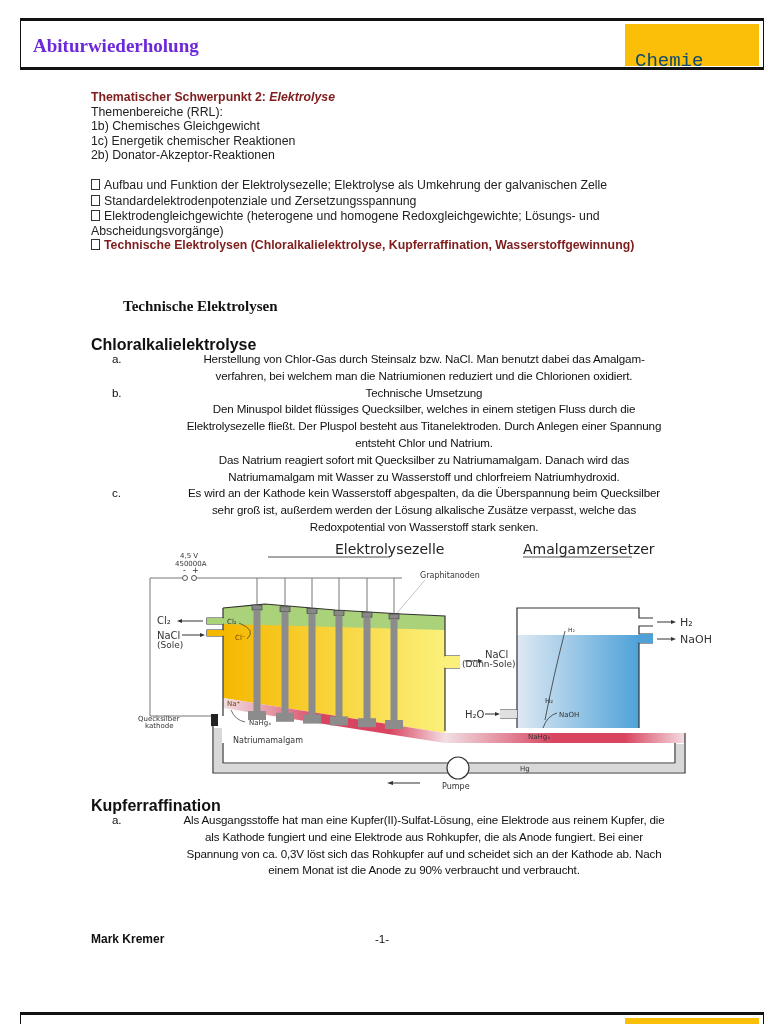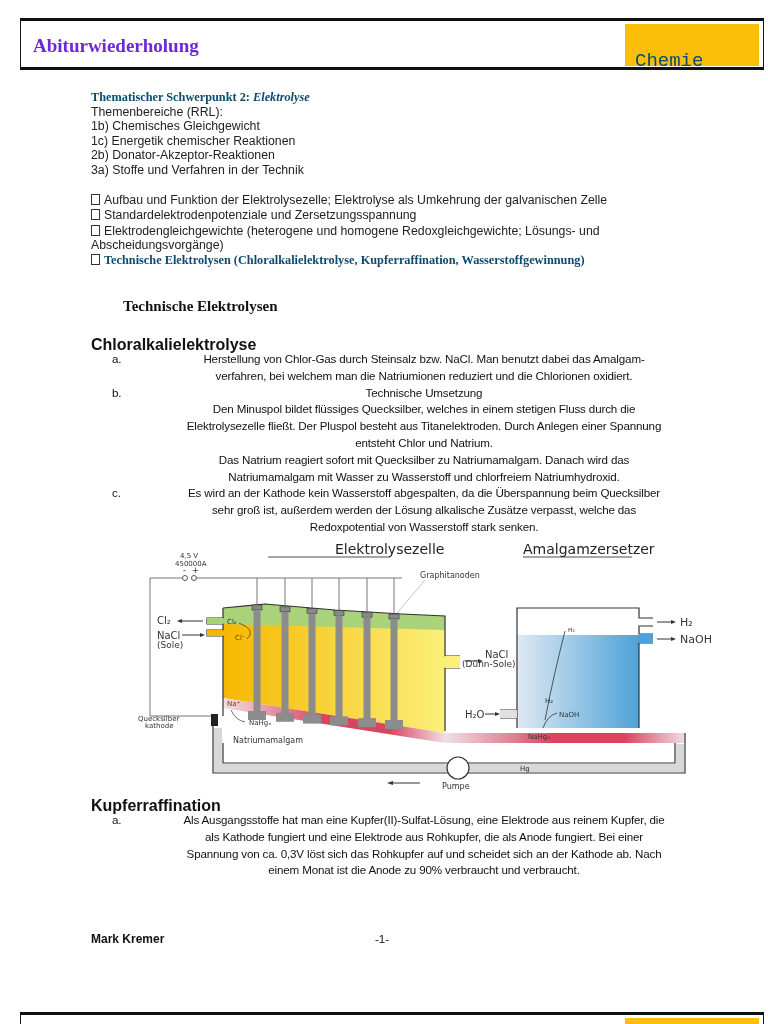--- a/index.html
+++ b/index.html
@@ -5,21 +5,21 @@
   html, body { margin:0; padding:0; background:#ffffff; }
   body { width:768px; height:1024px; position:relative; overflow:hidden; font-family:"Liberation Sans", sans-serif; color:#111; }
   .header-box { position:absolute; left:20px; top:18px; width:744px; height:52px; border-top:3px solid #111; border-bottom:3px solid #111; border-left:1px solid #111; border-right:1px solid #111; box-sizing:border-box; background:#fff; }
   .header-title { position:absolute; left:12px; top:14px; font-family:"Liberation Serif", serif; font-weight:bold; font-size:19px; color:#6d28d9; }
   .subject-badge { position:absolute; right:4px; top:3px; width:134px; height:42px; background:#fbbf0a; }
   .subject-badge span { position:absolute; left:10px; top:10px; font-family:Liberation Mono, monospace; font-size:19px; color:#0c4a6e;margin-top:16px; }
   .footer-box { position:absolute; left:20px; top:1012px; width:744px; height:30px; border-top:3px solid #111; border-left:1px solid #111; border-right:1px solid #111; box-sizing:border-box; }
   .footer-badge { position:absolute; right:4px; top:3px; width:134px; height:30px; background:#fbbf0a; }
 
   .topics { position:absolute; left:91px; top:90px; font-size:12.3px; line-height:14.6px; color:#222; }
-  .topics .bold { font-weight:bold; color:#0c4a6e;font-family:Liberation Serif, serif; }
+  .topics .bold { font-weight:bold; color:#7f1d1d; }
   .topics .line { white-space:nowrap; }
   .topics .gap { height:15px; }
   .chk { display:inline-block; width:7px; height:9px; border:1px solid #333; margin-right:4px; vertical-align:-1px; }
 
   .section-title { position:absolute; left:91px; top:298px; font-family:"Liberation Serif", serif; font-weight:bold; font-size:15px; color:#111;margin-left:32px; }
   .sub-title { position:absolute; font-family:"Liberation Sans", sans-serif; font-weight:bold; font-size:16px; color:#111; }
   .body-text { position:absolute; font-size:11.6px; line-height:16.8px; color:#111; font-family:"Liberation Sans", sans-serif; letter-spacing:-0.15px; }
   .item { position:relative; padding-left:24px; }
   .item .mk { position:absolute; left:0; top:0; }
   .item .t { display:block;text-align:center; }
@@ -41,21 +41,20 @@
 </div>
 
 <div class="topics">
   <div class="line bold">
     <span>Thematischer Schwerpunkt 2: </span><i>Elektrolyse</i>
   </div>
   <div class="line">Themenbereiche (RRL):</div>
   <div class="line">1b) Chemisches Gleichgewicht</div>
   <div class="line">1c) Energetik chemischer Reaktionen</div>
   <div class="line">2b) Donator-Akzeptor-Reaktionen</div>
-  <div class="line">3a) Stoffe und Verfahren in der Technik</div>
   <div class="gap"></div>
   <div class="line"><span class="chk"></span><span>Aufbau und Funktion der Elektrolysezelle; Elektrolyse als Umkehrung der galvanischen Zelle</span></div>
   <div class="line" style="margin-top:1px"><span class="chk"></span><span>Standardelektrodenpotenziale und Zersetzungsspannung</span></div>
   <div class="line" style="margin-top:1px"><span class="chk"></span><span>Elektrodengleichgewichte (heterogene und homogene Redoxgleichgewichte; Lösungs- und</span></div>
   <div class="line">Abscheidungsvorgänge)</div>
   <div class="line bold"><span class="chk"></span><span>Technische Elektrolysen (Chloralkalielektrolyse, Kupferraffination, Wasserstoffgewinnung)</span></div>
 </div>
 
 <div class="section-title">Technische Elektrolysen</div>
 

